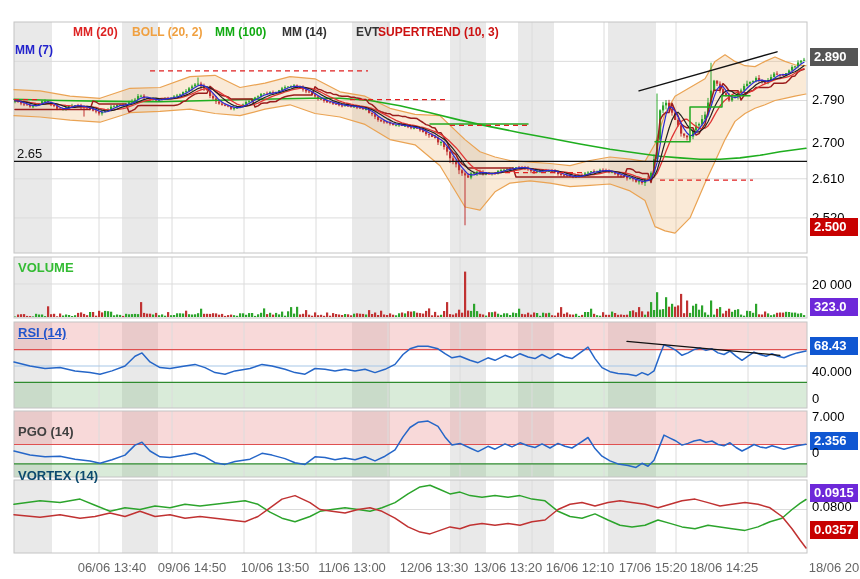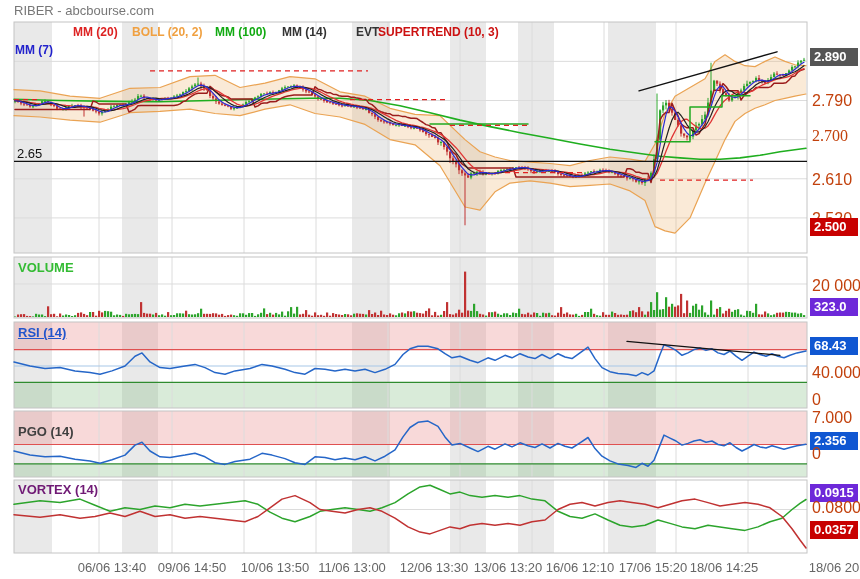--- a/index.html
+++ b/index.html
@@ -8,21 +8,21 @@
   #chart{position:absolute;left:0;top:0;}
   .abs{position:absolute;white-space:nowrap;}
   .hdr{font-size:13px;color:#777;}
   .hdr-r{font-size:13px;color:#888;}
   .lg{font-size:12px;font-weight:600;top:25px;}
   .lg0{color:#2222cc;left:15px;margin-top:18px;} .lg1{color:#dd2222;left:73px;}
   .lg2{color:#f0a040;left:132px;} .lg3{color:#11aa11;left:215px;}
   .lg4{color:#333;left:282px;} .lg5{color:#333;left:356px;}
   .lg6{color:#cc1111;left:378px;}
   .pl{font-size:13px;font-weight:600;}
-  .tick{font-size:16px;color:#c2410c;left:812px;}
+  .tick{font-size:13px;color:#000000;left:812px;}
   .badge{font-size:13px;font-weight:700;color:#fff;left:810px;width:44px;
          padding:1px 0 2px 4px;}
   .bdark{background:#555;} .bred{background:#c80000;}
   .bgreen{background:#6d28d9;} .bblue{background:#1057d2;}
   .t65{font-size:13px;color:#111;left:17px;top:146px;}
   .xt{font-size:13px;color:#666;top:560px;transform:translateX(-50%);}
 </style>
 </head>
 <body>
 
@@ -940,54 +940,53 @@
       <line x1="14" y1="382.4" x2="807" y2="382.4" stroke="#2e8b2e" stroke-width="1.4"></line>
       <path d="M14.0 361.9L30.0 366.0L45.0 368.5L60.0 367.6L75.0 370.9L90.0 372.6L100.0 374.2L112.0 370.9L125.0 366.0L135.0 356.2L142.0 352.9L150.0 361.9L160.0 367.6L170.0 368.5L185.0 366.0L195.0 364.4L205.0 367.6L215.0 372.6L225.0 374.2L235.0 370.9L250.0 368.5L262.0 364.4L272.0 366.0L285.0 369.3L295.0 372.6L305.0 374.2L315.0 368.5L325.0 369.3L335.0 370.9L345.0 369.3L355.0 370.9L365.0 369.3L375.0 372.6L385.0 369.3L395.0 364.4L403.0 354.5L410.0 348.8L418.0 346.3L428.0 346.3L438.0 348.8L445.0 353.7L452.0 357.8L460.0 356.2L470.0 360.3L478.0 362.7L488.0 357.8L495.0 360.3L505.0 355.3L512.0 357.8L520.0 353.7L528.0 357.0L535.0 358.6L542.0 354.5L550.0 358.6L558.0 353.7L565.0 357.0L572.0 358.6L580.0 352.9L588.0 347.1L595.0 358.6L602.0 367.6L610.0 371.7L618.0 373.4L628.0 374.2L636.0 375.8L642.0 372.6L648.0 375.0L654.0 370.9L660.0 354.5L664.0 344.7L670.0 347.1L676.0 350.4L682.0 355.3L688.0 352.9L694.0 349.6L700.0 348.0L706.0 350.4L712.0 348.8L718.0 352.9L724.0 354.5L730.0 351.2L736.0 356.2L742.0 360.3L748.0 356.2L754.0 352.1L760.0 354.5L766.0 356.2L772.0 353.7L778.0 356.2L784.0 357.8L790.0 355.3L797.0 352.9L806.0 350.9" fill="none" stroke="#2566c8" stroke-width="1.5" stroke-linejoin="round" stroke-linecap="round"></path>
       <path d="M627.0 341.4L780.0 355.3" fill="none" stroke="#111111" stroke-width="1.3" stroke-linejoin="round" stroke-linecap="round"></path>
       <line x1="14" y1="444.522" x2="807" y2="444.522" stroke="#e05050" stroke-width="1.2"></line>
       <line x1="14" y1="463.86" x2="807" y2="463.86" stroke="#2e8b2e" stroke-width="1.4"></line>
       <path d="M14.0 451.0L30.0 455.1L45.0 456.8L60.0 456.2L75.0 459.2L90.0 460.9L100.0 463.3L112.0 459.8L125.0 455.1L135.0 445.1L142.0 442.2L150.0 451.0L160.0 456.8L170.0 457.4L185.0 455.1L195.0 453.3L205.0 456.8L215.0 462.7L225.0 464.4L235.0 461.5L250.0 459.2L262.0 453.3L272.0 455.1L285.0 458.6L295.0 462.7L305.0 464.4L315.0 456.8L325.0 457.4L335.0 459.8L345.0 458.0L355.0 459.8L365.0 456.8L375.0 460.9L385.0 456.2L395.0 449.8L403.0 436.9L410.0 427.5L418.0 422.3L428.0 421.1L438.0 426.4L445.0 436.9L452.0 445.1L460.0 443.4L470.0 448.0L478.0 451.6L488.0 446.3L495.0 449.2L505.0 443.9L512.0 446.9L520.0 442.8L528.0 445.7L535.0 447.5L542.0 443.9L550.0 448.0L558.0 443.4L565.0 446.3L572.0 448.0L580.0 442.8L588.0 437.5L595.0 448.6L602.0 456.2L610.0 460.9L618.0 463.9L628.0 465.6L636.0 467.4L642.0 463.3L648.0 466.2L654.0 460.3L660.0 445.1L664.0 435.1L670.0 438.1L676.0 441.0L682.0 445.1L688.0 443.4L694.0 441.0L700.0 439.8L706.0 442.2L712.0 441.0L718.0 444.5L724.0 445.7L730.0 442.8L736.0 447.5L742.0 451.0L748.0 448.0L754.0 444.5L760.0 446.9L766.0 448.0L772.0 445.7L778.0 447.5L784.0 449.2L790.0 447.5L797.0 445.7L806.0 444.2" fill="none" stroke="#2566c8" stroke-width="1.5" stroke-linejoin="round" stroke-linecap="round"></path>
       <path d="M14.0 504.3L40.0 500.8L60.0 502.6L80.0 499.1L95.0 505.2L110.0 511.3L125.0 507.8L140.0 509.5L155.0 506.0L170.0 507.8L185.0 504.3L200.0 506.0L215.0 504.3L230.0 502.6L245.0 500.8L258.0 504.3L270.0 512.1L282.0 518.2L295.0 521.7L310.0 516.5L320.0 511.3L332.0 509.5L345.0 507.8L358.0 509.5L370.0 511.3L382.0 507.8L395.0 502.6L408.0 493.9L420.0 486.9L430.0 485.2L440.0 489.5L450.0 493.9L460.0 492.1L470.0 495.6L482.0 497.3L495.0 495.6L508.0 497.3L520.0 495.6L532.0 499.1L545.0 500.8L558.0 511.3L570.0 516.5L582.0 518.2L595.0 513.9L608.0 520.0L620.0 525.2L632.0 526.9L645.0 525.2L658.0 520.0L670.0 523.4L682.0 526.9L695.0 528.7L708.0 525.2L720.0 526.9L732.0 528.7L745.0 530.4L758.0 526.9L770.0 521.7L782.0 518.2L792.0 509.5L800.0 503.4L806.0 499.5" fill="none" stroke="#2ca42c" stroke-width="1.5" stroke-linejoin="round" stroke-linecap="round"></path>
       <path d="M14.0 514.7L40.0 517.3L60.0 514.7L80.0 518.2L95.0 516.5L110.0 513.0L125.0 516.5L140.0 511.3L155.0 516.5L170.0 514.7L185.0 518.2L200.0 516.5L215.0 518.2L230.0 520.0L245.0 521.7L258.0 516.5L270.0 507.8L282.0 499.1L295.0 495.6L310.0 502.6L320.0 509.5L332.0 511.3L345.0 513.0L358.0 509.5L370.0 507.8L382.0 511.3L395.0 518.2L408.0 526.9L420.0 532.1L430.0 533.9L440.0 530.4L450.0 526.9L460.0 528.7L470.0 525.2L482.0 523.4L495.0 525.2L508.0 523.4L520.0 525.2L532.0 521.7L545.0 520.0L558.0 509.5L570.0 504.3L582.0 502.6L595.0 506.0L608.0 502.6L620.0 500.8L632.0 502.6L645.0 504.3L658.0 507.8L670.0 504.3L682.0 500.8L695.0 499.1L708.0 502.6L720.0 506.0L732.0 504.3L745.0 502.6L758.0 504.3L770.0 507.8L782.0 516.5L792.0 528.7L800.0 540.0L806.0 548.0" fill="none" stroke="#c03232" stroke-width="1.5" stroke-linejoin="round" stroke-linecap="round"></path>
     </svg>
 
-  <div class="abs hdr" style="left:14px;top:3px;">RIBER - abcbourse.com</div>
 
   <div class="abs lg lg0">MM (7)</div>
   <div class="abs lg lg1">MM (20)</div>
   <div class="abs lg lg2">BOLL (20, 2)</div>
   <div class="abs lg lg3">MM (100)</div>
   <div class="abs lg lg4">MM (14)</div>
   <div class="abs lg lg5">EVT</div>
   <div class="abs lg lg6">SUPERTREND (10, 3)</div>
 
   <div class="abs t65">2.65</div>
 
   <div class="abs badge bdark" style="top:48px;">2.890</div>
   <div class="abs tick" style="top:92px;">2.790</div>
-  <div class="abs tick" style="top:127px;font-family:Liberation Serif, serif;">2.700</div>
+  <div class="abs tick" style="top:135px;">2.700</div>
   <div class="abs tick" style="top:171px;">2.610</div>
   <div class="abs tick" style="top:210px;">2.520</div>
   <div class="abs badge bred" style="top:218px;">2.500</div>
 
   <div class="abs pl" style="left:18px;top:260px;color:#33bb33;">VOLUME</div>
   <div class="abs tick" style="top:277px;">20 000</div>
   <div class="abs badge bgreen" style="top:298px;">323.0</div>
 
   <div class="abs pl" style="left:18px;top:325px;color:#2255cc;text-decoration:underline;">RSI (14)</div>
   <div class="abs badge bblue" style="top:337px;">68.43</div>
   <div class="abs tick" style="top:364px;">40.000</div>
   <div class="abs tick" style="top:391px;">0</div>
 
   <div class="abs pl" style="left:18px;top:424px;color:#404040;">PGO (14)</div>
   <div class="abs tick" style="top:409px;">7.000</div>
   <div class="abs badge bblue" style="top:432px;">2.356</div>
   <div class="abs tick" style="top:445px;">0</div>
 
-  <div class="abs pl" style="left:18px;top:482px;color:#701a75;">VORTEX (14)</div>
+  <div class="abs pl" style="left:18px;top:468px;color:#0c4a6e;">VORTEX (14)</div>
   <div class="abs badge bgreen" style="top:484px;">0.0915</div>
   <div class="abs tick" style="top:499px;">0.0800</div>
   <div class="abs badge bred" style="top:521px;">0.0357</div>
 
   <div class="abs xt" style="left:112px;">06/06 13:40</div>
   <div class="abs xt" style="left:192px;">09/06 14:50</div>
   <div class="abs xt" style="left:275px;">10/06 13:50</div>
   <div class="abs xt" style="left:352px;">11/06 13:00</div>
   <div class="abs xt" style="left:434px;">12/06 13:30</div>
   <div class="abs xt" style="left:508px;">13/06 13:20</div>

